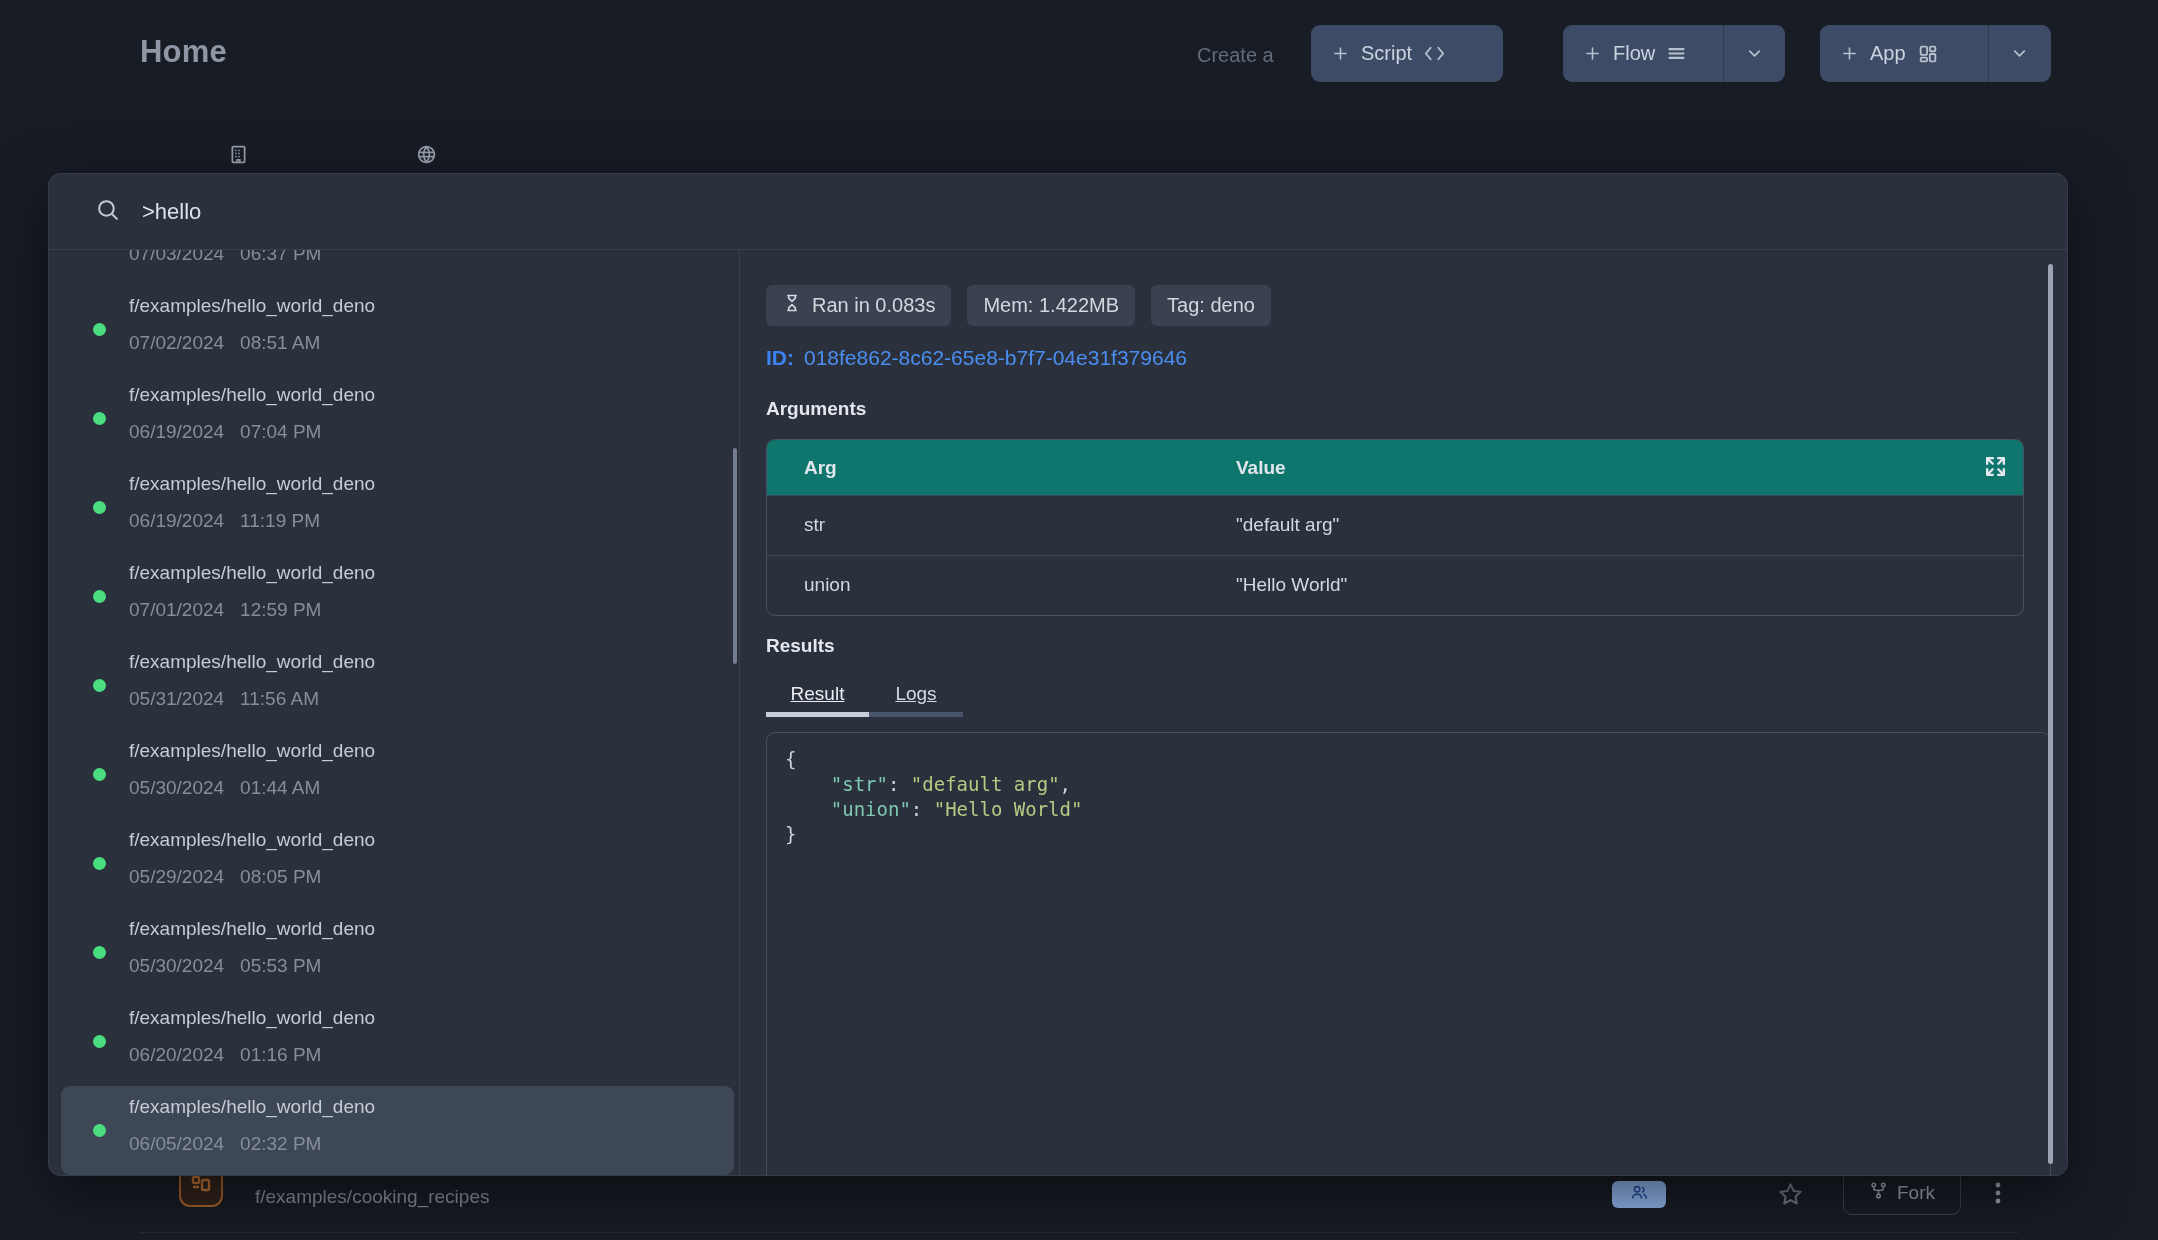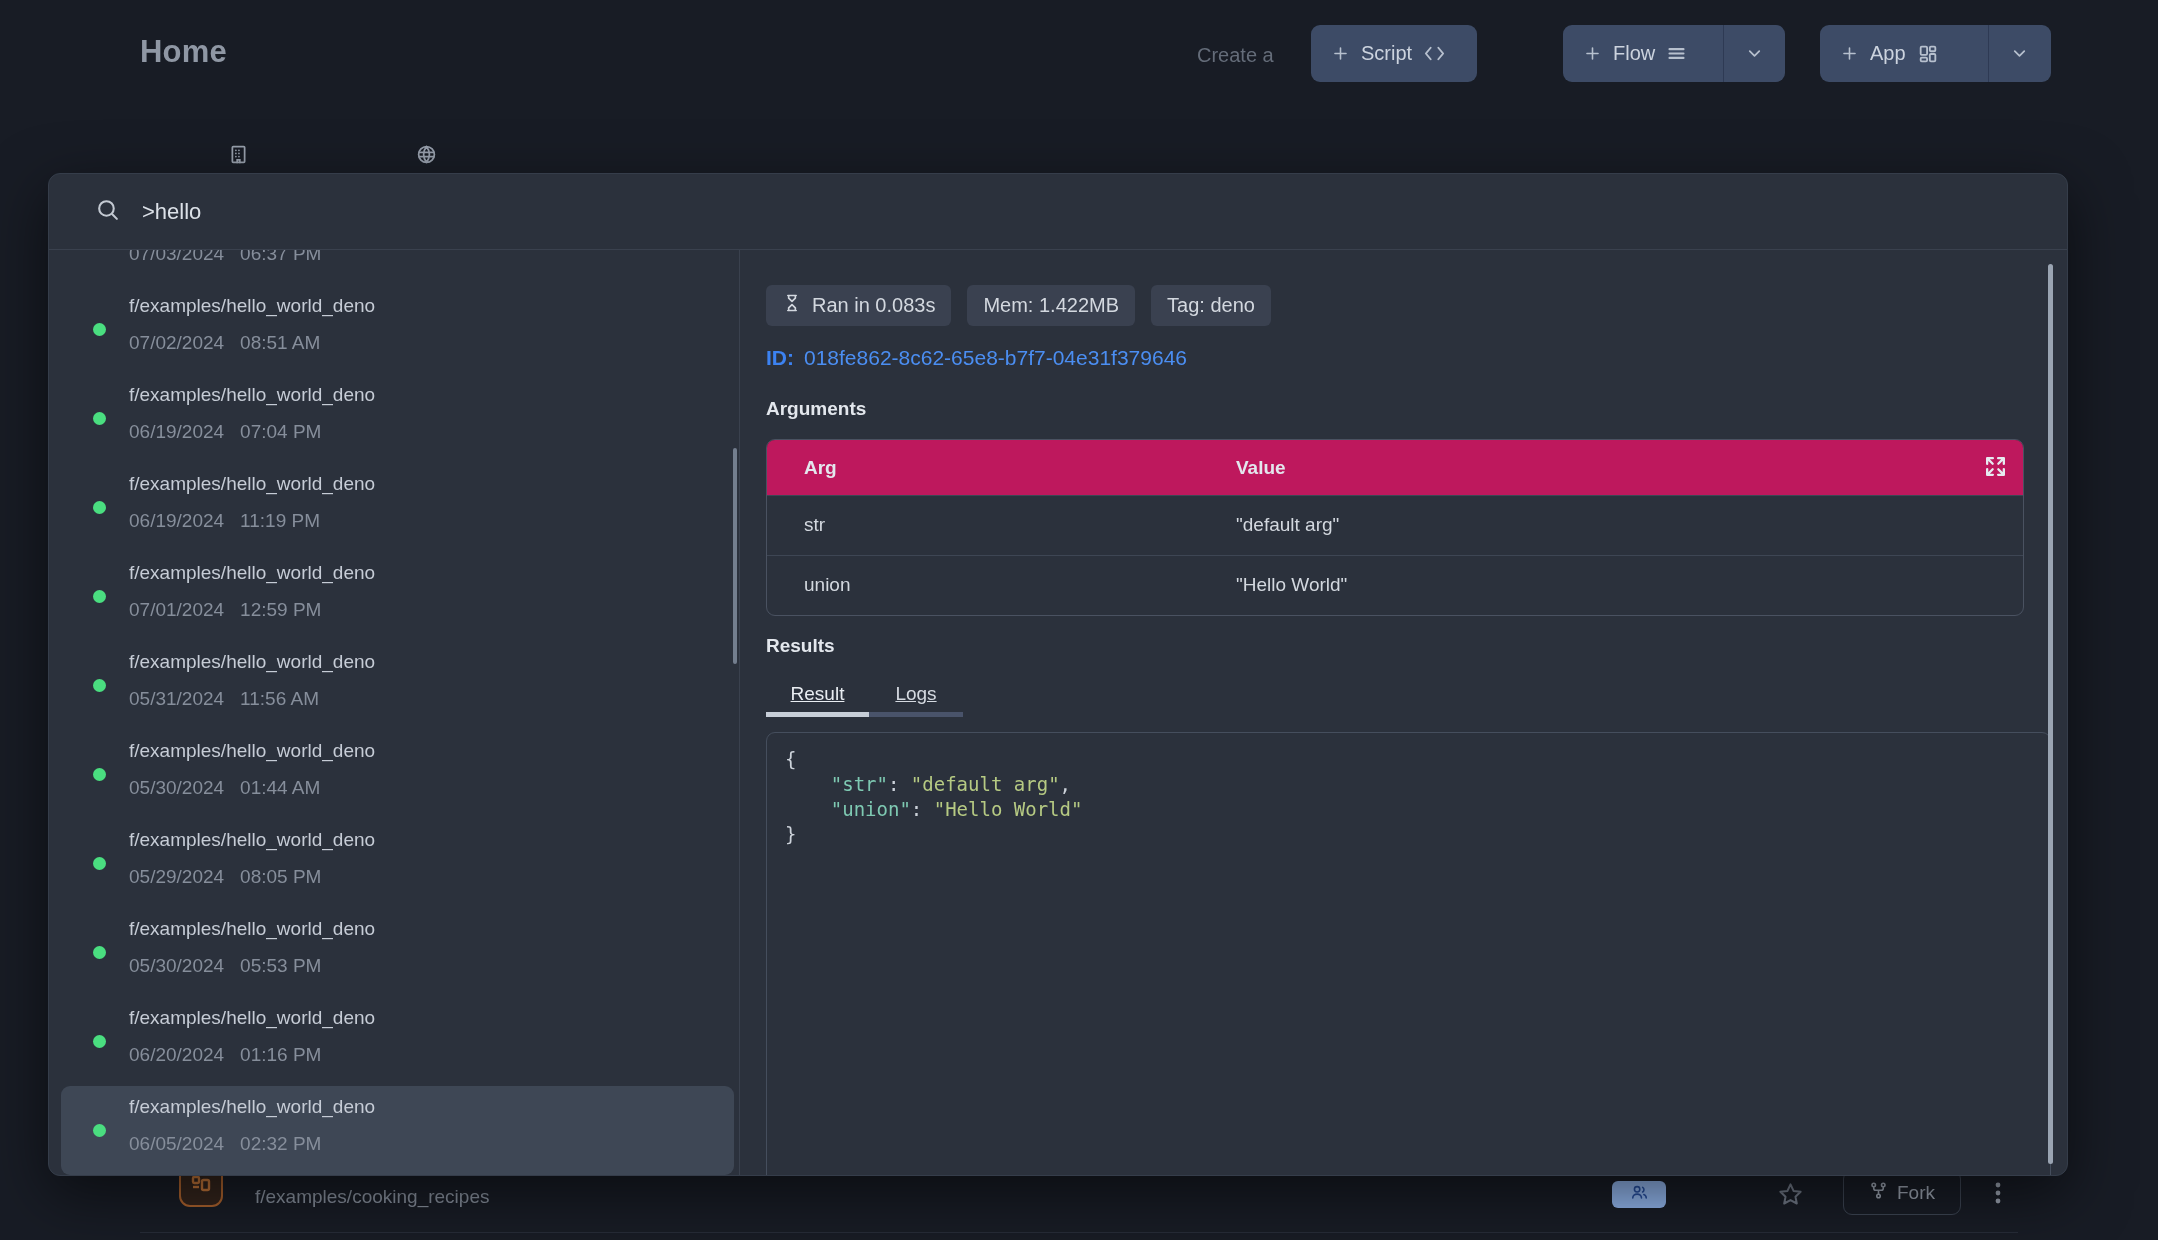--- a/index.html
+++ b/index.html
@@ -17,21 +17,21 @@
   .create-prefix { left:1197px; top:44px; font-size:20px; color:#646c79; }
   .top-btn {
     top:25px; height:57px; background:#3d4b66; border-radius:9px;
     display:flex; align-items:stretch; color:#ccd3de; font-size:20px; font-weight:500;
     cursor:pointer;
   }
   .top-btn .seg { display:flex; align-items:center; gap:11px; padding:0 20px; }
   .top-btn .chev-seg { display:flex; align-items:center; justify-content:center; width:62px; border-left:1px solid #2e3a54; }
   .top-btn svg { display:block; }
   .icon-muted { color:#b7c0ce; }
-  #btn-script { left:1311px; width:166px; }
+  #btn-script { left:1311px; width:192px; }
   #btn-flow { left:1563px; width:222px; }
   #btn-app  { left:1820px; width:231px; }
 
   
   .nav-tab { top:144px; display:flex; align-items:center; gap:13px; color:#98a0ad; font-size:21px; cursor:pointer;flex-direction:column; }
   #tab-workspace { left:186px; }
   #tab-hub { left:407px; }
 
   
   .app-icon-box {
@@ -97,21 +97,21 @@
   .id-row .id-value { color:#4b8ef2; margin-left:10px; cursor:pointer; }
   .section-label { left:717px; font-size:19px; font-weight:700; color:#e3e7ed; }
   #arguments-label { top:224px; }
   #results-label { top:461px; }
 
   .args-table {
     left:717px; top:265px; width:1258px; border:1px solid #4a5261; border-radius:9px;
     overflow:hidden;
   }
   .args-header {
-    position:relative; height:55px; background:#be185d; display:flex; align-items:center;
+    position:relative; height:55px; background:#0f766e; display:flex; align-items:center;
     font-size:19px; font-weight:700; color:#e3e7ed;
   }
   .args-header .col-arg { position:absolute; left:37px; }
   .args-header .col-value { position:absolute; left:469px; }
   .expand-btn { position:absolute; right:15px; top:14px; color:#e6eaf0; cursor:pointer; }
   .args-row { position:relative; height:60px; border-top:1px solid #3e4654; font-size:19px; color:#d3d8df; }
   .args-row .cell-arg { position:absolute; left:37px; top:18px; }
   .args-row .cell-value { position:absolute; left:469px; top:18px; }
 
   .result-tabs { left:717px; top:500px; display:flex; }

